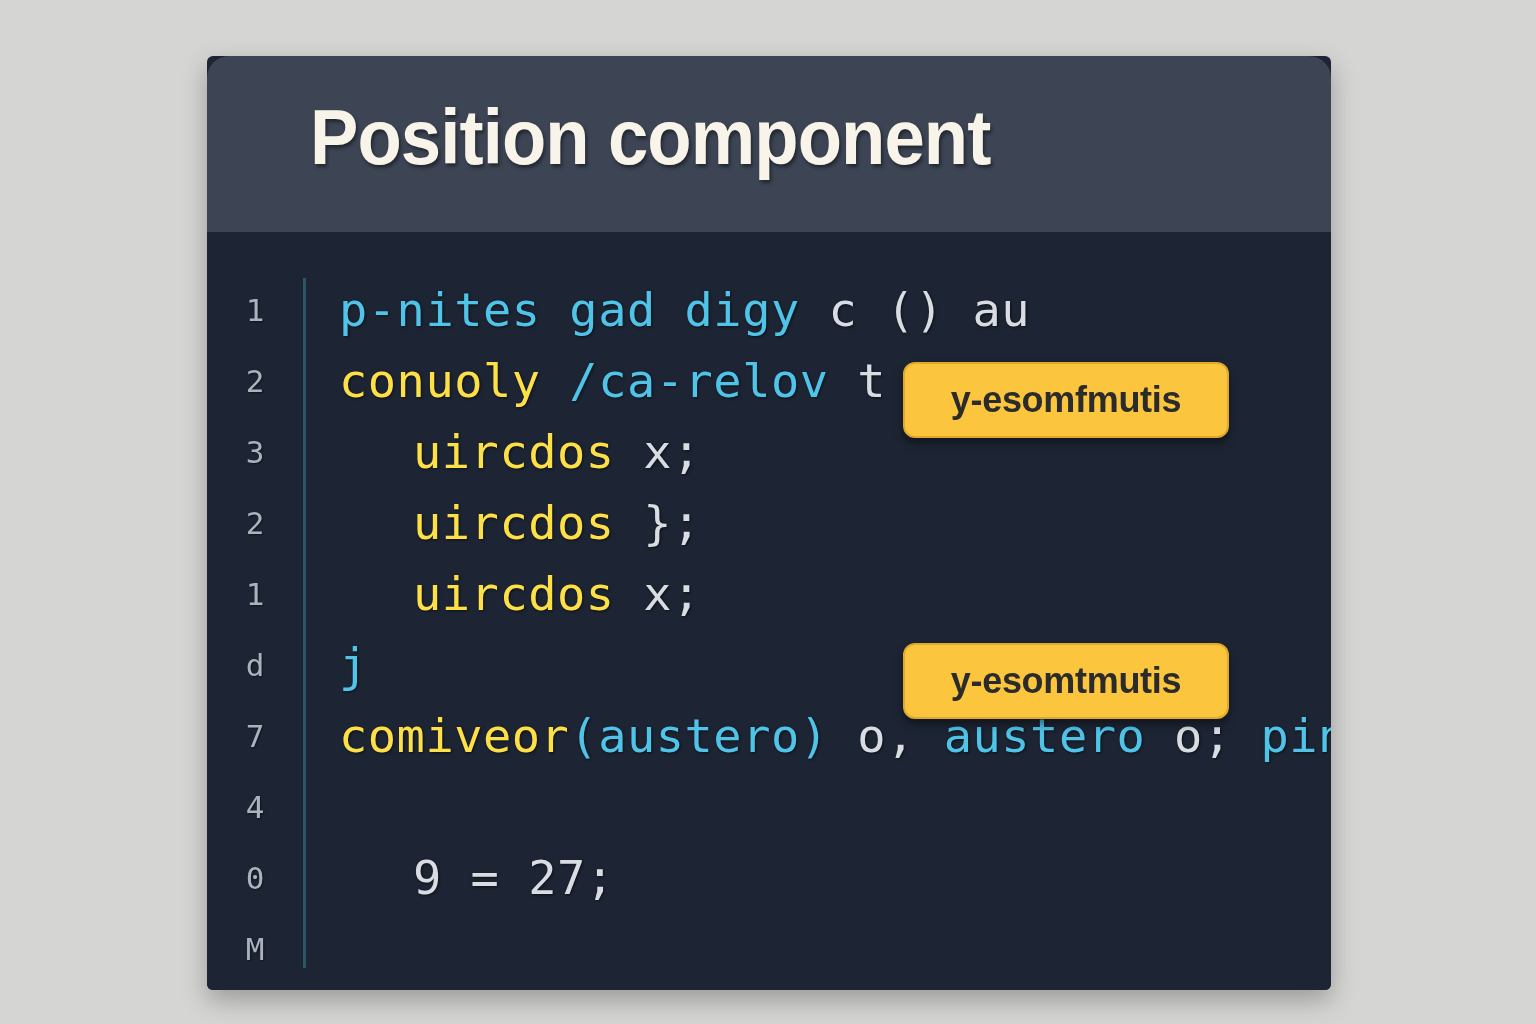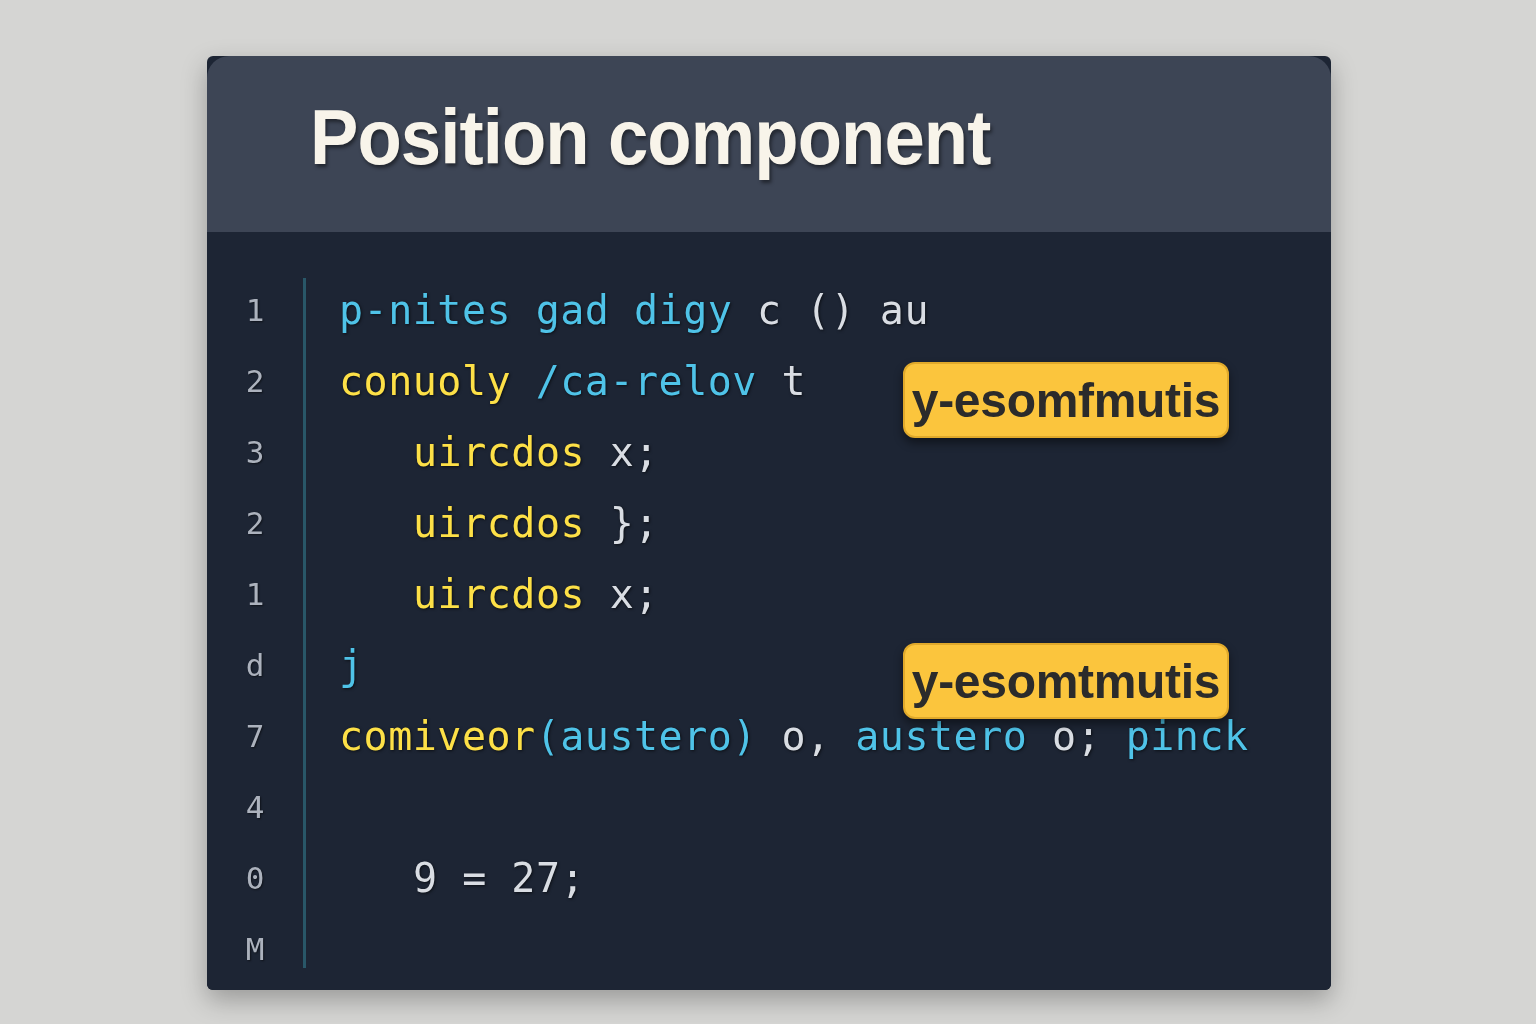--- a/index.html
+++ b/index.html
@@ -101,21 +101,21 @@
     font-size: 31px;
     color: #b9bfc9;
     text-shadow: 1px 1px 2px rgba(0,0,0,0.55);
     flex: 0 0 auto;
     opacity: 0.92;
   }
 
   .code-text {
     padding-left: 36px;
     font-family: "DejaVu Sans Mono", monospace;
-    font-size: 40px;
+    font-size: 47px;
     letter-spacing: 0.5px;
     text-shadow: 1px 1px 3px rgba(0,0,0,0.6);
   }
 
   .tok-cyan  { color: #4fc3e8; }
   .tok-orng  { color: #fde047; }
   .tok-white { color: #d9dde3; }
 
   .ind1 { display: inline-block; width: 74px; }
 
@@ -128,21 +128,21 @@
     border: 2px solid #e0a92b;
     box-shadow: 0 5px 10px rgba(0,0,0,0.45);
     display: flex;
     align-items: center;
     justify-content: center;
     padding: 0 22px;
     box-sizing: border-box;
   }
   .badge-label {
     font-family: "Liberation Sans Narrow", "Liberation Sans", sans-serif;
-    font-size: 48px;
+    font-size: 36px;
     font-weight: bold;
     color: #2b2b2b;
     letter-spacing: -0.3px;
     white-space: nowrap;
   }
 
   #badge-0 { left: 903px; top: 362px; width: 326px; }
   #badge-1 { left: 903px; top: 488px; width: 326px; }
   #badge-2 { left: 903px; top: 604px; width: 326px; margin-top: 39px; }
 

